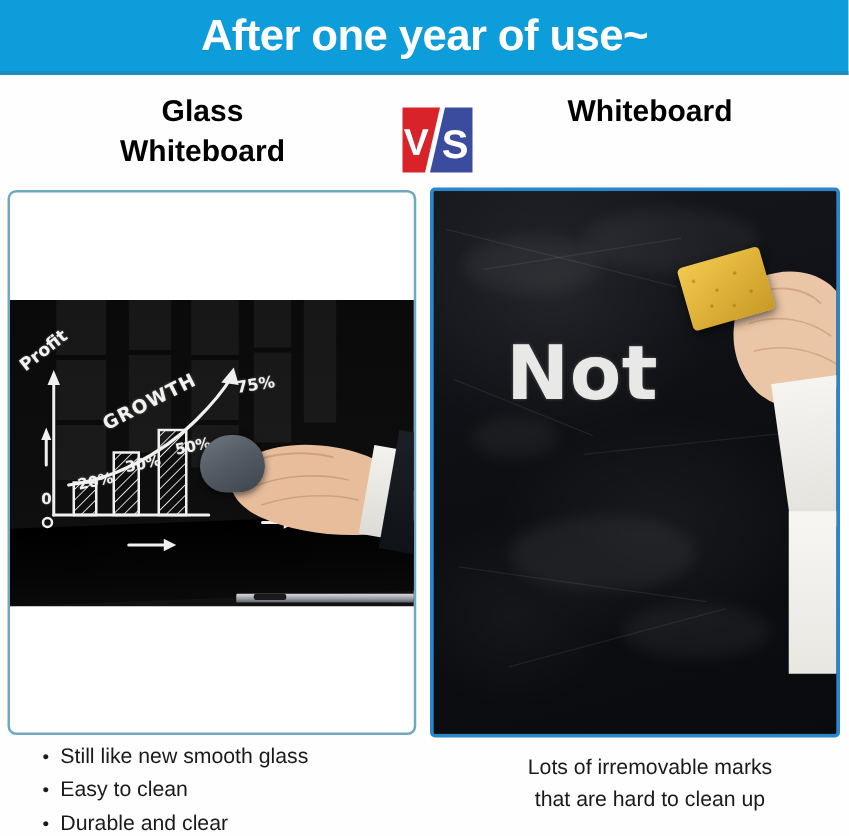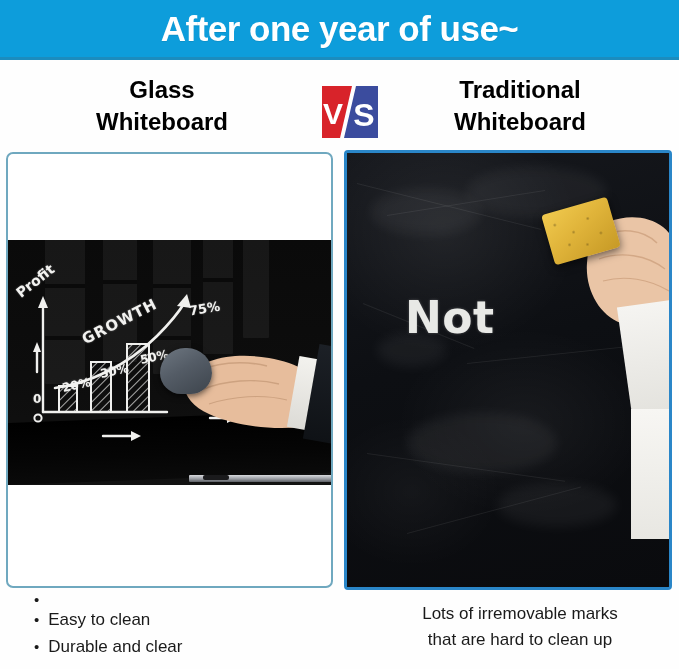--- a/index.html
+++ b/index.html
@@ -258,27 +258,26 @@
     background: rgba(255,255,255,0.07);
     height: 1px;
     transform-origin: left center;
   }
   .not-clean {
     position: absolute;
     left: 58px;
     top: 110px;
     color: #e8e9e6;
     font-family: "DejaVu Sans", sans-serif;
-    font-size: 44px;
+    font-size: 60px;
     font-weight: bold;
     line-height: 1.22;
     letter-spacing: 0.5px;
     text-shadow: 0 0 3px rgba(255,255,255,0.25);
     z-index: 3;
-    margin-top: 28px;
   }
   .not-clean .l2 { display: block; margin-left: 12px; }
 
   .sponge {
     position: absolute;
     left: 200px;
     top: 52px;
     width: 68px;
     height: 52px;
     background: linear-gradient(150deg, #f0c94e 0%, #e0b43a 45%, #c79a26 100%);
@@ -369,21 +368,20 @@
   <div class="banner">
     <div class="banner-title">After one year of use~</div>
   </div>
 
   <div class="headings">
     <div class="col-heading left">
       <div>Glass</div>
       <div>Whiteboard</div>
     </div>
     <div class="col-heading right">
-      <div>Traditional</div>
       <div>Whiteboard</div>
     </div>
   </div>
 
   <div class="vs-badge">
     <svg width="64" height="56" viewBox="0 0 64 56" xmlns="http://www.w3.org/2000/svg">
       <polygon points="4,2 34,2 22,54 4,54" fill="#d8232a"></polygon>
       <polygon points="38,2 60,2 60,54 26,54" fill="#3b4c9e"></polygon>
       <text x="15" y="40" font-family="Liberation Sans, sans-serif" font-size="30" font-weight="bold" fill="#ffffff" text-anchor="middle">V</text>
       <text x="46" y="42" font-family="Liberation Sans, sans-serif" font-size="32" font-weight="bold" fill="#ffffff" text-anchor="middle">S</text>
@@ -493,20 +491,21 @@
         <path d="M18 70 C 40 64, 64 68, 84 80" fill="none" stroke="#d3a886" stroke-width="1.2"></path>
       </svg>
       <div class="cuff-right"></div>
       <div class="shirt-right"></div>
     </div>
   </div>
 
   <div class="caption-left">
     <div class="bullet-row">
       <span class="bullet-dot">•</span>
+      <span>Still like new smooth glass</span>
     </div>
     <div class="bullet-row">
       <span class="bullet-dot">•</span>
       <span>Easy to clean</span>
     </div>
     <div class="bullet-row">
       <span class="bullet-dot">•</span>
       <span>Durable and clear</span>
     </div>
   </div>

